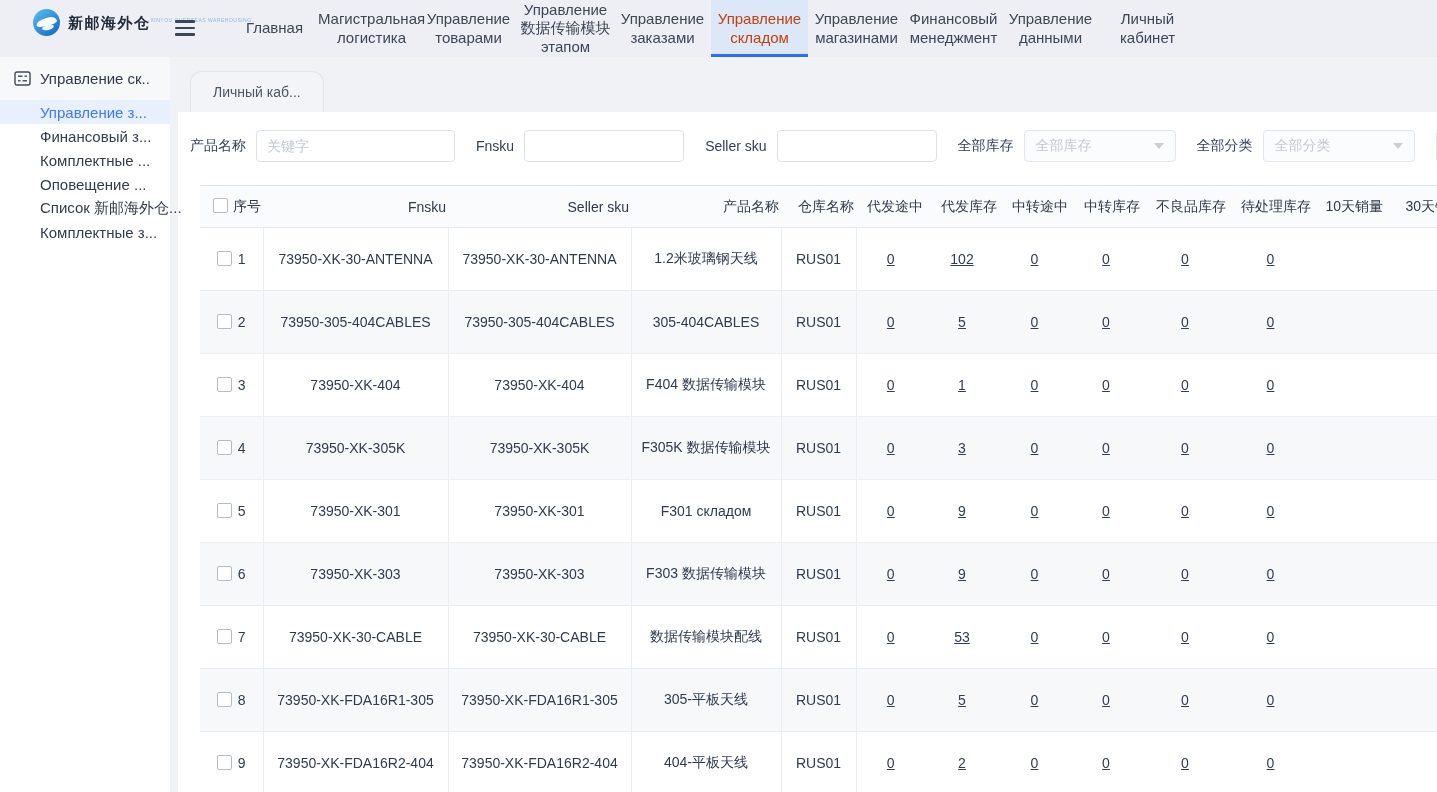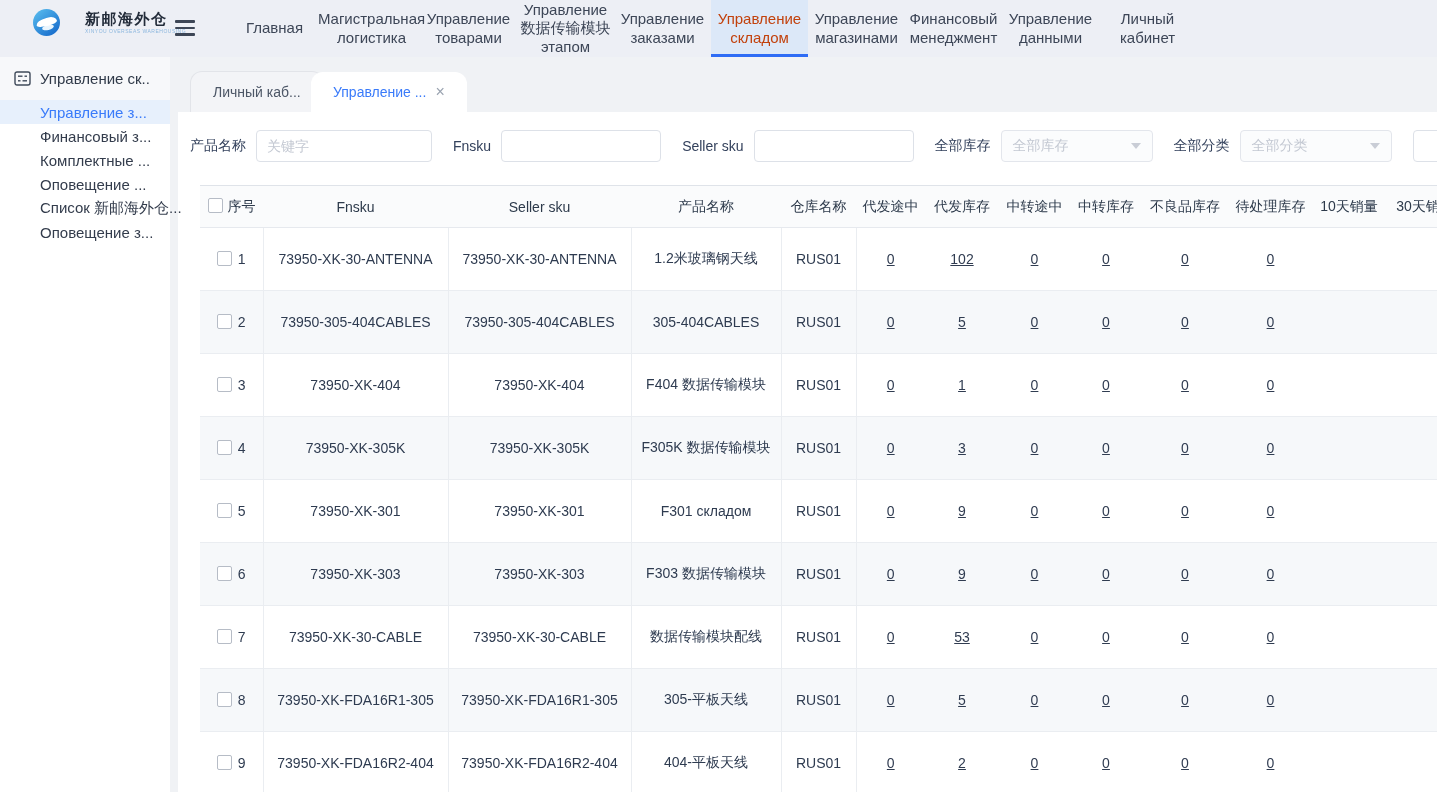--- a/index.html
+++ b/index.html
@@ -7,21 +7,21 @@
     width:1437px;height:792px;overflow:hidden;position:relative;
     background:#f0f2f5;font-family:"Liberation Sans","DejaVu Sans",sans-serif;
     -webkit-font-smoothing:antialiased;
   }
   
   .navbar{position:absolute;left:0;top:0;width:1437px;height:57px;background:#edeff5;z-index:6;}
   .logo{position:absolute;left:33px;top:9px;display:flex;align-items:center;gap:8px;}
   .logo-mark{width:27px;height:27px;border-radius:50%;background:linear-gradient(140deg,#54b7ec 10%,#1b71ce 85%);position:relative;overflow:hidden;flex:none;}
   .logo-mark::after{content:"";position:absolute;left:3px;top:9px;width:21px;height:8px;background:#fff;border-radius:60% 40% 50% 50%/70% 70% 40% 40%;transform:rotate(-14deg);}
   .logo-mark::before{content:"";position:absolute;left:9px;top:16px;width:12px;height:5px;background:#eaf5fd;border-radius:50%;transform:rotate(-14deg);}
-  .logo-text{display:flex;flex-direction:column;line-height:1;margin-left:17px;}
+  .logo-text{display:flex;flex-direction:row;line-height:1;}
   .logo-name{font-size:15px;font-weight:bold;color:#232c3a;letter-spacing:1.5px;}
   .logo-tag{font-size:5px;color:#8cb7de;margin-top:3px;letter-spacing:.5px;white-space:nowrap;}
   .hamburger{position:absolute;left:175px;top:20px;width:20px;cursor:pointer;}
   .hamburger i{display:block;height:2.5px;background:#3d4656;margin-bottom:4px;border-radius:1px;}
   .hamburger i:last-child{margin-bottom:0;}
   .nav-menu{position:absolute;left:226px;top:0;height:57px;display:flex;align-items:stretch;}
   .nav-item{width:97px;display:flex;align-items:center;justify-content:center;text-align:center;
     font-size:15px;color:#3d4657;line-height:1.22;padding:0 2px;box-sizing:border-box;cursor:pointer;}
   .nav-item.active{color:#c2410c;background:#dce8f8;box-shadow:inset 0 -3px 0 #2e6cf5;}
   
@@ -51,21 +51,21 @@
   .fselect{width:152px;height:32px;border:1px solid #e3e6ec;border-radius:4px;background:#fbfcfd;
     display:flex;align-items:center;justify-content:space-between;padding:0 11px;box-sizing:border-box;
     font-size:14px;color:#c3c8d2;cursor:pointer;}
   .caret{width:0;height:0;border-left:5px solid transparent;border-right:5px solid transparent;
     border-top:6px solid #c9cdd6;flex:none;}
   .finput.partial{width:70px;margin-left:0;flex:none;}
   
   .table-wrap{margin:23px 0 0 22px;width:1237px;overflow:hidden;}
   table{border-collapse:collapse;table-layout:fixed;width:1265px;}
   thead th{height:41px;background:#fafbfc;border-top:1px solid #dfe3e9;border-bottom:1px solid #e6e9ee;
-    font-weight:normal;font-size:14px;color:#2d3a4b;text-align:center;padding:0 2px;overflow:hidden;white-space:nowrap;}
+    font-weight:normal;font-size:14px;color:#2d3a4b;text-align:right;padding:0 2px;overflow:hidden;white-space:nowrap;}
   tbody td{height:63px;font-size:14px;color:#2e3b50;text-align:center;border-bottom:1px solid #eaedf1;
     padding:0 4px;box-sizing:border-box;overflow:hidden;white-space:nowrap;}
   td.vb{border-right:1px solid #eaedf1;}
   tr.stripe td{background:#f6f8fa;}
   .cb{display:inline-block;width:13px;height:13px;border:1px solid #b6bcc6;border-radius:2px;background:#fff;
     vertical-align:-2px;margin-right:6px;cursor:pointer;flex:none;}
   th .cb{margin-right:5px;}
   .num-link{color:#303c51;text-decoration:underline;cursor:pointer;}
 </style>
 </head>
@@ -110,39 +110,35 @@
       </svg>
     </span>
     <span>Управление ск..</span>
   </div>
   <div>
       <div class="side-item active">Управление з...</div>
       <div class="side-item">Финансовый з...</div>
       <div class="side-item">Комплектные ...</div>
       <div class="side-item">Оповещение ...</div>
       <div class="side-item">Список 新邮海外仓...</div>
-      <div class="side-item">Оповещение з...</div>
+      <div class="side-item">Комплектные з...</div>
     </div>
 </aside>
 
 <div class="main">
   <div class="tabbar">
       <div class="tab idx0">
         <span>Личный каб...</span>
       </div>
-      <div class="tab idx1">
-        <span>Управление ...</span>
-        <span class="tab-close">×</span>
-      </div>
     </div>
   <div class="panel">
     <div class="filter-bar">
         <div class="filter">
           <span class="flabel">产品名称</span>
-          <input class="finput" placeholder="关键字" style="width: 176px;">
+          <input class="finput" placeholder="关键字" style="width: 199px;">
         </div>
         <div class="filter">
           <span class="flabel">Fnsku</span>
           <input class="finput" placeholder="" style="width: 160px;">
         </div>
         <div class="filter">
           <span class="flabel">Seller sku</span>
           <input class="finput" placeholder="" style="width: 160px;">
         </div>
         <div class="filter">

